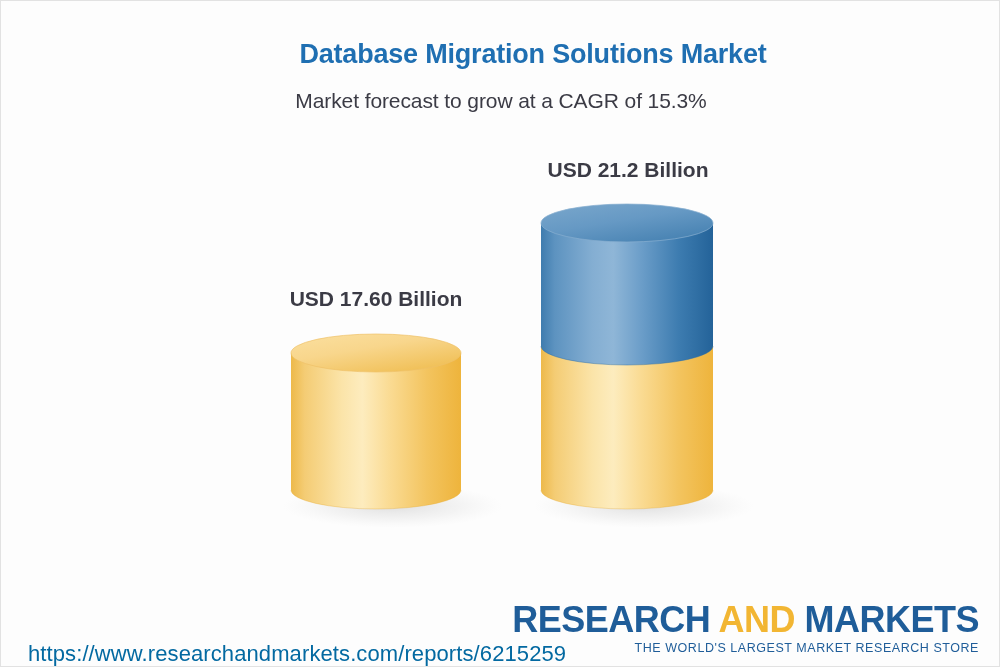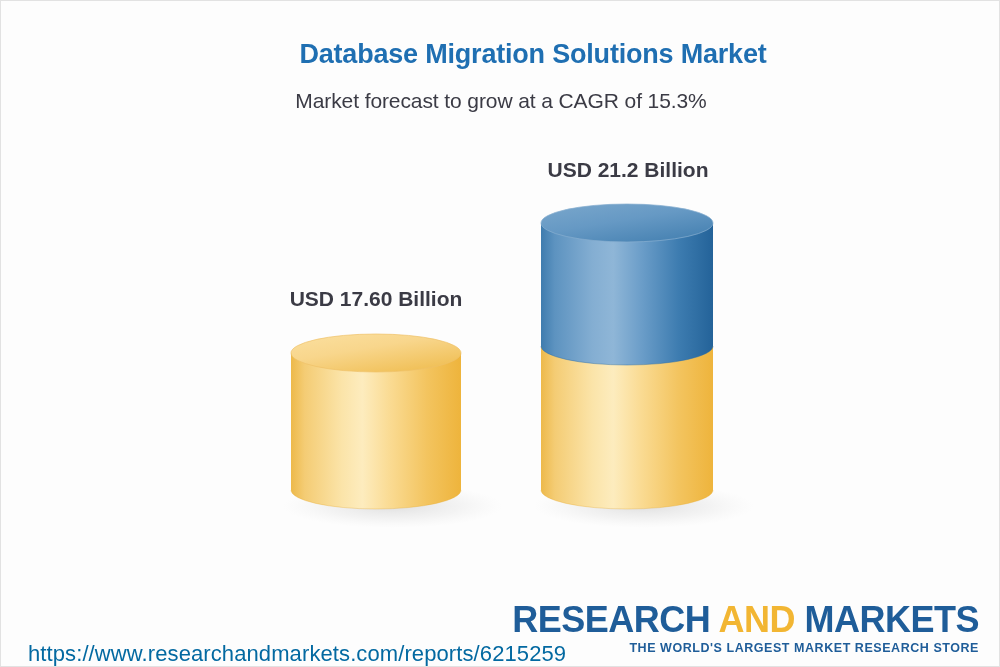--- a/index.html
+++ b/index.html
@@ -94,21 +94,21 @@
   #brand-wordmark {
     font-size: 36px;
     font-weight: bold;
     color: #1f5d99;
     letter-spacing: -0.5px;
     line-height: 1.05;
   }
   #brand-and { color: #f2b633; }
   #brand-tagline {
     font-size: 12.5px;
-    font-weight: bold;
+    font-weight: normal;
     color: #1f5d99;
     letter-spacing: 0.55px;
     line-height: 1.2;
     margin-top: 2px;
   }
 </style>
 </head>
 <body>
 
 <div id="chart-card">

